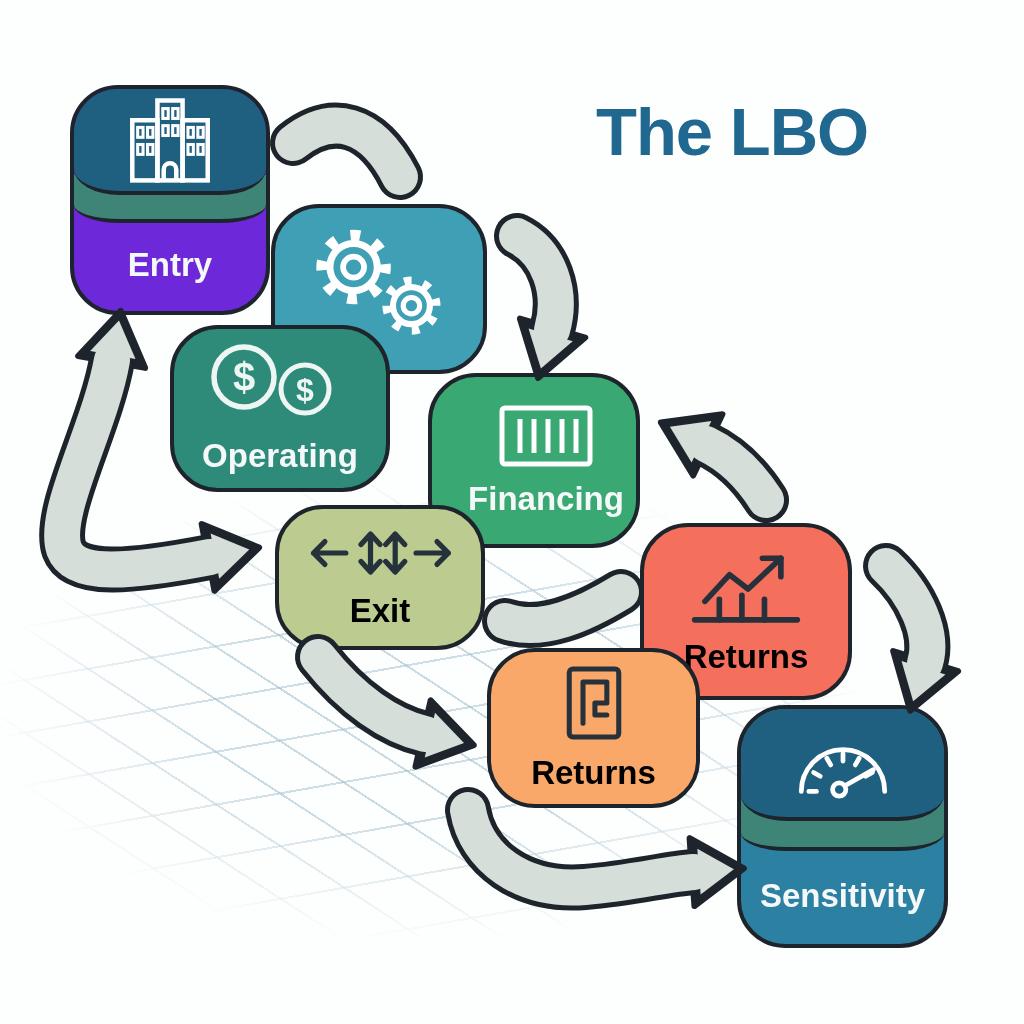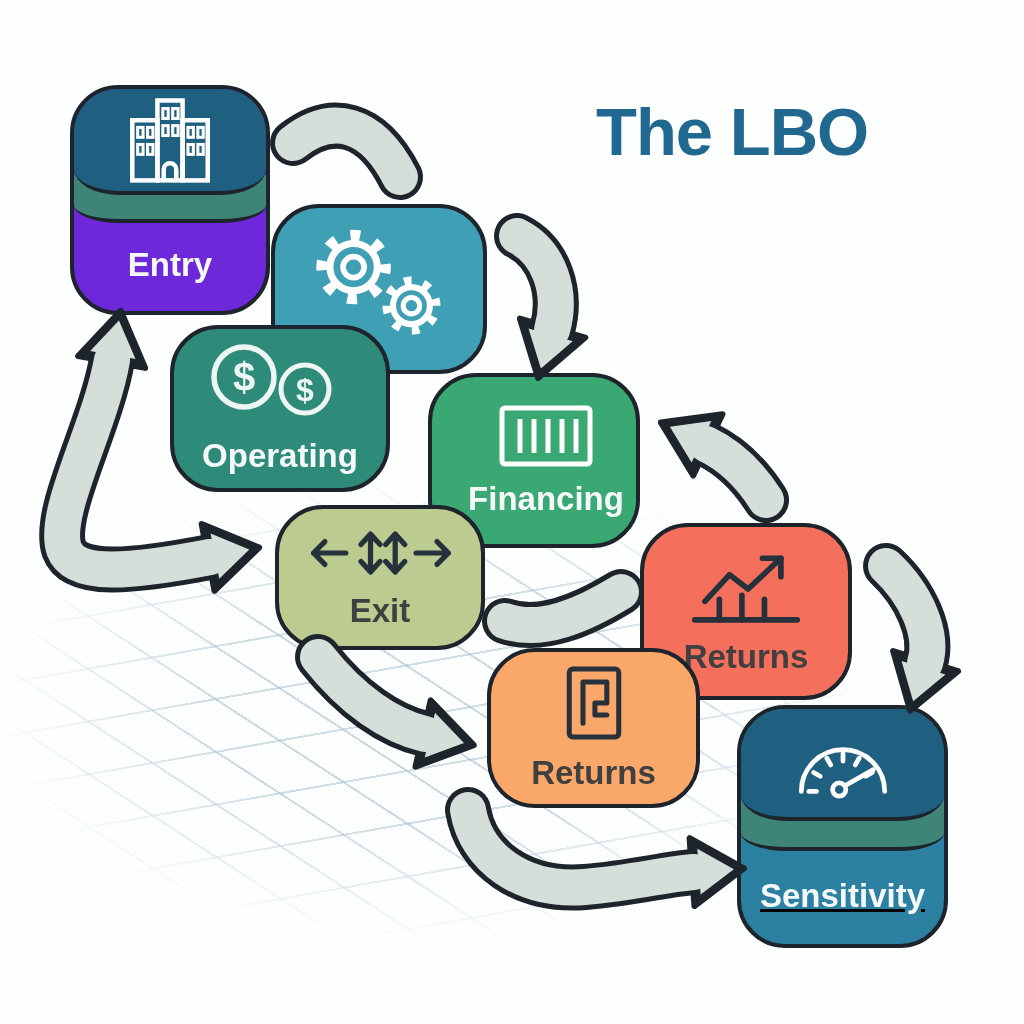--- a/index.html
+++ b/index.html
@@ -24,21 +24,21 @@
 
   
   .box{
     position:absolute;box-sizing:border-box;
     border:4px solid #1e242c;border-radius:48px;
     display:flex;flex-direction:column;align-items:center;justify-content:center;
   }
   .simple{gap:12px;padding:10px 8px;}
   .label{font-weight:bold;font-size:33px;letter-spacing:0;}
   .label.light{color:#f4f8f8;}
-  .label.dark{color:#404040;}
+  .label.dark{color:#000000;}
 
   .entry        {left:70px;  top:85px;  width:200px;height:230px;z-index:6;}
   .process      {left:271px; top:204px; width:216px;height:170px;z-index:2;}
   .operating    {left:170px; top:325px; width:220px;height:167px;z-index:4;}
   .financing    {left:428px; top:373px; width:212px;height:175px;z-index:3;padding-left:32px;}
   .exit         {left:275px; top:505px; width:210px;height:145px;z-index:5;}
   .returns-growth{left:640px;top:523px; width:212px;height:177px;z-index:3;}
   .returns-door {left:487px; top:648px; width:213px;height:160px;z-index:4;}
   .sensitivity  {left:737px; top:705px; width:211px;height:243px;z-index:4;}
 
@@ -57,21 +57,21 @@
   }
   .container-box .body{
     position:absolute;left:0;right:0;bottom:0;z-index:0;
     display:flex;align-items:center;justify-content:center;
   }
   .entry .lid{height:102px;}
   .entry .stripe{top:86px;height:44px;}
   .entry .body{top:130px;}
   .sensitivity .lid{height:108px;}
   .sensitivity .stripe{top:92px;height:46px;}
-  .sensitivity .body{top:138px;text-decoration:underline;}
+  .sensitivity .body{top:138px;}
 
   
   .arrows{position:absolute;left:0;top:0;width:1024px;height:1024px;z-index:7;pointer-events:none;}
   .ao{fill:none;stroke:#1e242c;stroke-width:46;stroke-linecap:round;}
   .af{fill:none;stroke:#d6ded9;stroke-width:36;stroke-linecap:round;}
 
   .icon{display:block;}
 </style>
 </head>
 <body>

